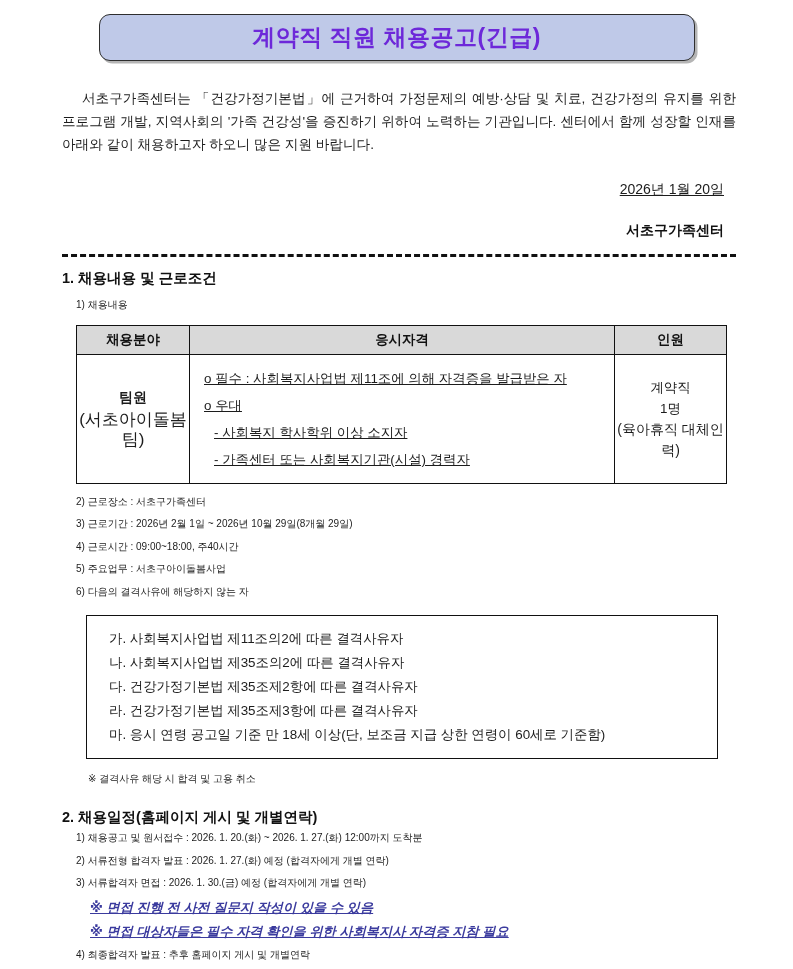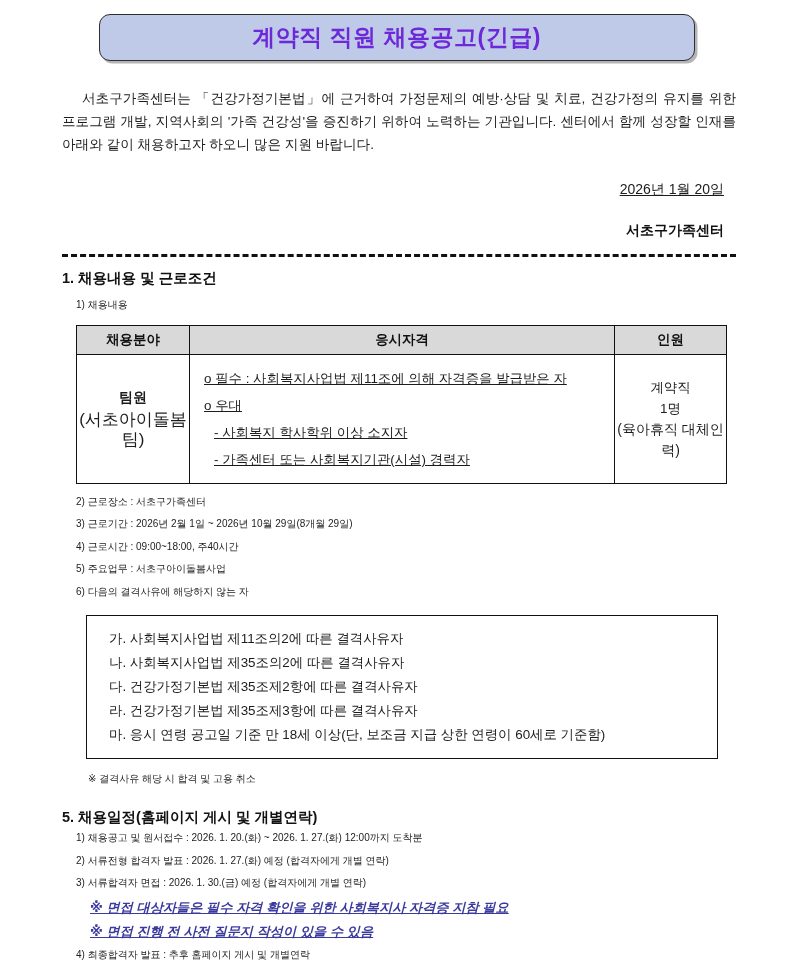--- a/index.html
+++ b/index.html
@@ -260,26 +260,26 @@
     <div class="dq-box">
       <div class="dq-line">가. 사회복지사업법 제11조의2에 따른 결격사유자</div>
       <div class="dq-line">나. 사회복지사업법 제35조의2에 따른 결격사유자</div>
       <div class="dq-line">다. 건강가정기본법 제35조제2항에 따른 결격사유자</div>
       <div class="dq-line">라. 건강가정기본법 제35조제3항에 따른 결격사유자</div>
       <div class="dq-line">마. 응시 연령 공고일 기준 만 18세 이상(단, 보조금 지급 상한 연령이 60세로 기준함)</div>
     </div>
 
     <div class="note-line">※ 결격사유 해당 시 합격 및 고용 취소</div>
 
-    <div class="sec-heading sec2">5. 채용일정(홈페이지 게시 및 개별연락)</div>
+    <div class="sec-heading sec2">2. 채용일정(홈페이지 게시 및 개별연락)</div>
     <div class="sub-item">1) 채용공고 및 원서접수 : 2026. 1. 20.(화) ~ 2026. 1. 27.(화) 12:00까지 도착분</div>
     <div class="sub-item">2) 서류전형 합격자 발표 : 2026. 1. 27.(화) 예정 (합격자에게 개별 연락)</div>
     <div class="sub-item">3) 서류합격자 면접 : 2026. 1. 30.(금) 예정 (합격자에게 개별 연락)</div>
     <div class="blue-note-row">
+      <span class="blue-note">※ 면접 진행 전 사전 질문지 작성이 있을 수 있음</span>
+    </div>
+    <div class="blue-note-row">
       <span class="blue-note">※ 면접 대상자들은 필수 자격 확인을 위한 사회복지사 자격증 지참 필요</span>
-    </div>
-    <div class="blue-note-row">
-      <span class="blue-note">※ 면접 진행 전 사전 질문지 작성이 있을 수 있음</span>
     </div>
     <div class="sub-item">4) 최종합격자 발표 : 추후 홈페이지 게시 및 개별연락</div>
 
   </div>
 </div>
 
 </body></html>

